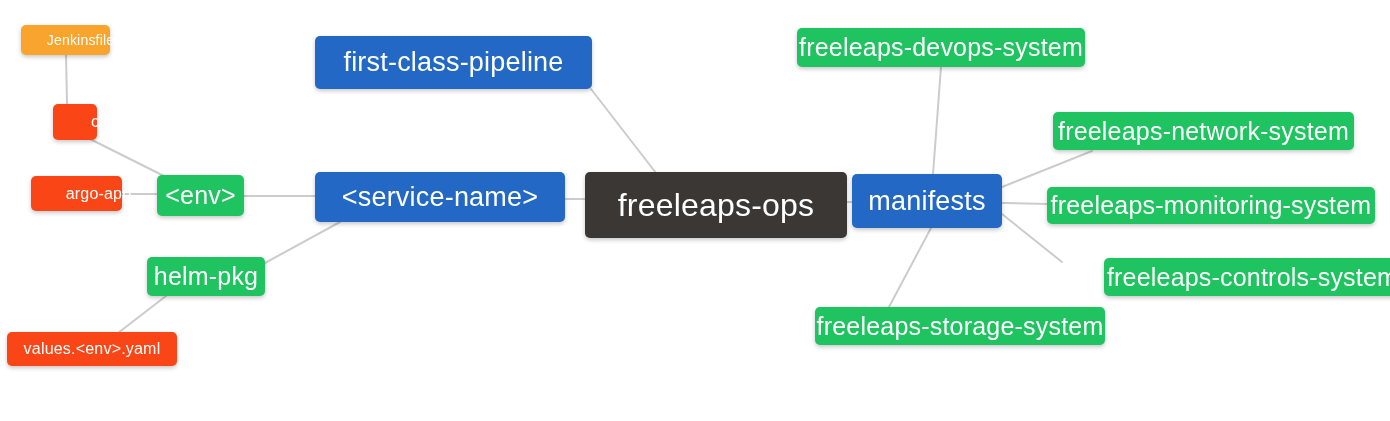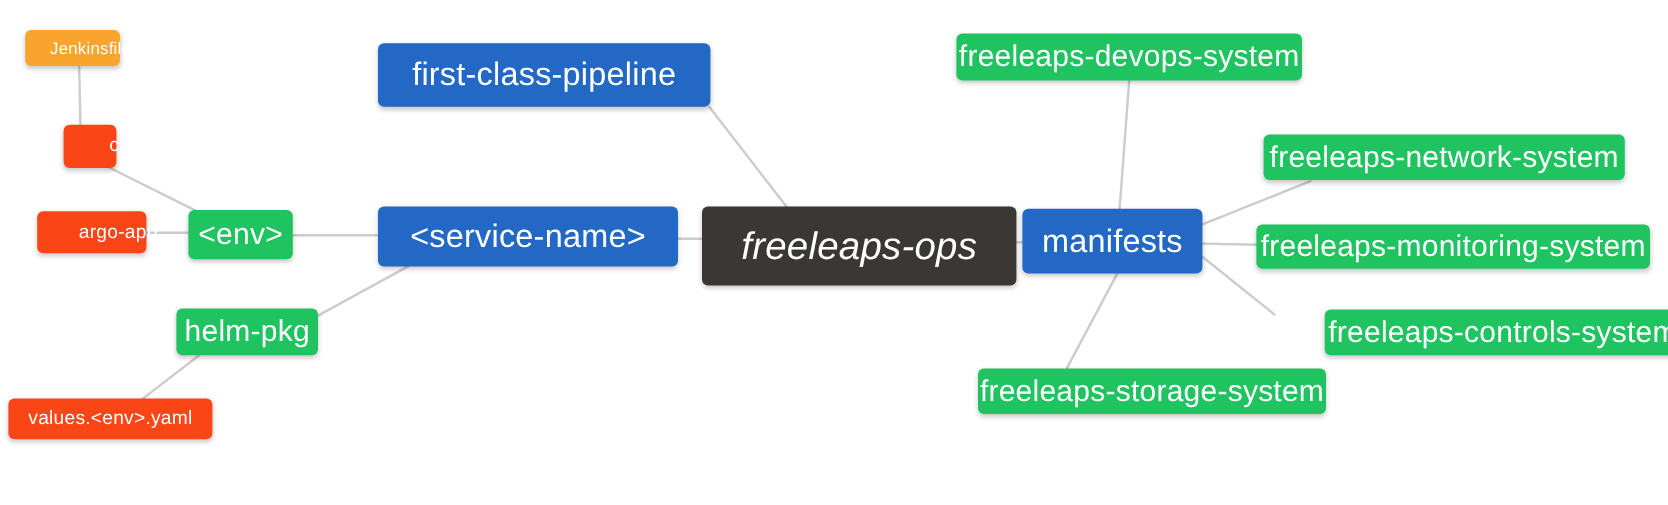--- a/index.html
+++ b/index.html
@@ -36,37 +36,37 @@
     <line x1="591" y1="89" x2="656" y2="173"></line>
     <line x1="565" y1="199" x2="585" y2="199"></line>
     <line x1="840" y1="202" x2="860" y2="202"></line>
     <line x1="933" y1="174" x2="941" y2="67"></line>
     <line x1="1002" y1="187" x2="1092" y2="151"></line>
     <line x1="1002" y1="203" x2="1048" y2="204"></line>
     <line x1="1002" y1="214" x2="1062" y2="262"></line>
     <line x1="931" y1="228" x2="889" y2="307"></line>
   </svg>
 
-  <div class="node lv4" style="left:21px;top:25px;width:79px;height:30px;padding-left:30px;">Jenkinsfile</div>
+  <div class="node lv4" style="left:21px;top:25px;width:89px;height:30px;padding-left:30px;">Jenkinsfile</div>
 
   <div class="node lv3" style="left:53px;top:104px;width:32px;height:36px;padding-left:44px;">ci</div>
 
   <div class="node lv3" style="left:31px;top:176px;width:91px;height:35px;padding-left:44px;">argo-app</div>
 
   <div class="node lv2" style="left:157px;top:175px;width:87px;height:41px;">&lt;env&gt;</div>
 
   <div class="node lv2" style="left:147px;top:257px;width:118px;height:39px;">helm-pkg</div>
 
   <div class="node lv3" style="left:7px;top:332px;width:170px;height:34px;">values.&lt;env&gt;.yaml</div>
 
   <div class="node lv1" style="left:315px;top:36px;width:277px;height:53px;">first-class-pipeline</div>
 
   <div class="node lv1" style="left:315px;top:172px;width:250px;height:50px;">&lt;service-name&gt;</div>
 
-  <div class="node lv0" style="left:585px;top:172px;width:262px;height:66px;font-style:italic;">freeleaps-ops</div>
+  <div class="node lv0" style="left:585px;top:172px;width:262px;height:66px;">freeleaps-ops</div>
 
   <div class="node lv1" style="left:852px;top:174px;width:150px;height:54px;">manifests</div>
 
   <div class="node lv2" style="left:797px;top:28px;width:288px;height:39px;">freeleaps-devops-system</div>
 
   <div class="node lv2" style="left:1053px;top:112px;width:301px;height:38px;">freeleaps-network-system</div>
 
   <div class="node lv2" style="left:1047px;top:187px;width:328px;height:37px;">freeleaps-monitoring-system</div>
 
   <div class="node lv2" style="left:1060px;top:258px;width:297px;height:38px;margin-left:44px;">freeleaps-controls-system</div>

